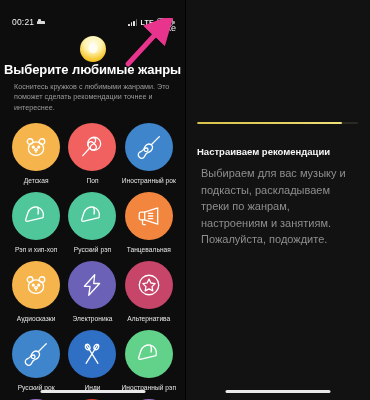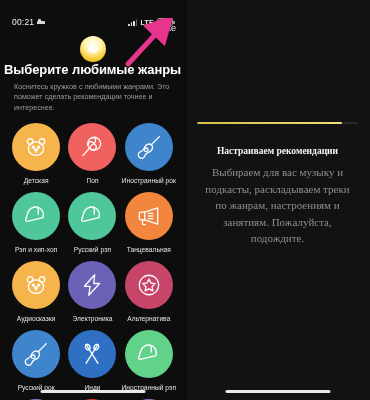--- a/index.html
+++ b/index.html
@@ -170,22 +170,21 @@
     font-size: 6.6px;
     letter-spacing: .05px;
   }
 
   
   .right-inner {
     position: absolute;
     left: 0; right: 0;
     top: 118px;
     padding: 4px 12px;
-    text-align: center;
-    font-family: Liberation Serif, serif;
+    text-align: left;
   }
   .progress-track {
     height: 2px;
     background: #2a2a22;
     border-radius: 2px;
     overflow: hidden;
     margin-bottom: 22px;
   }
   .progress-fill {
     height: 100%;

